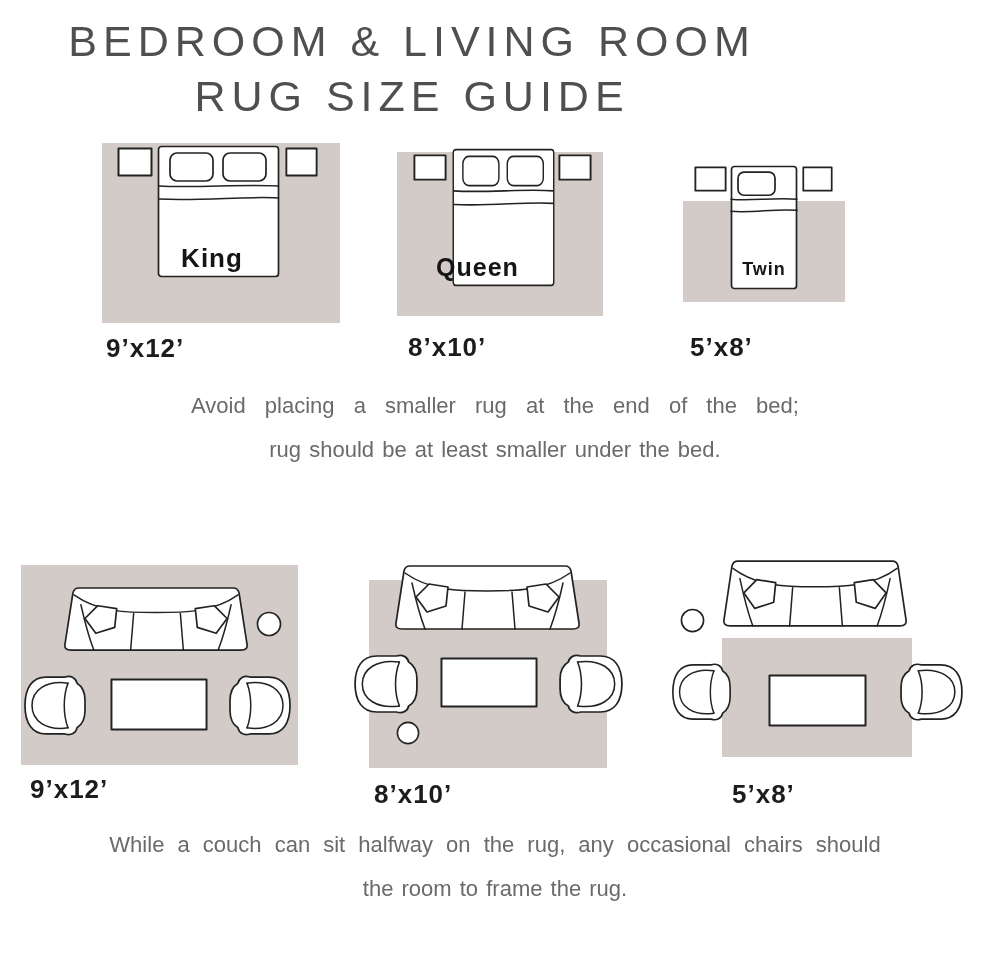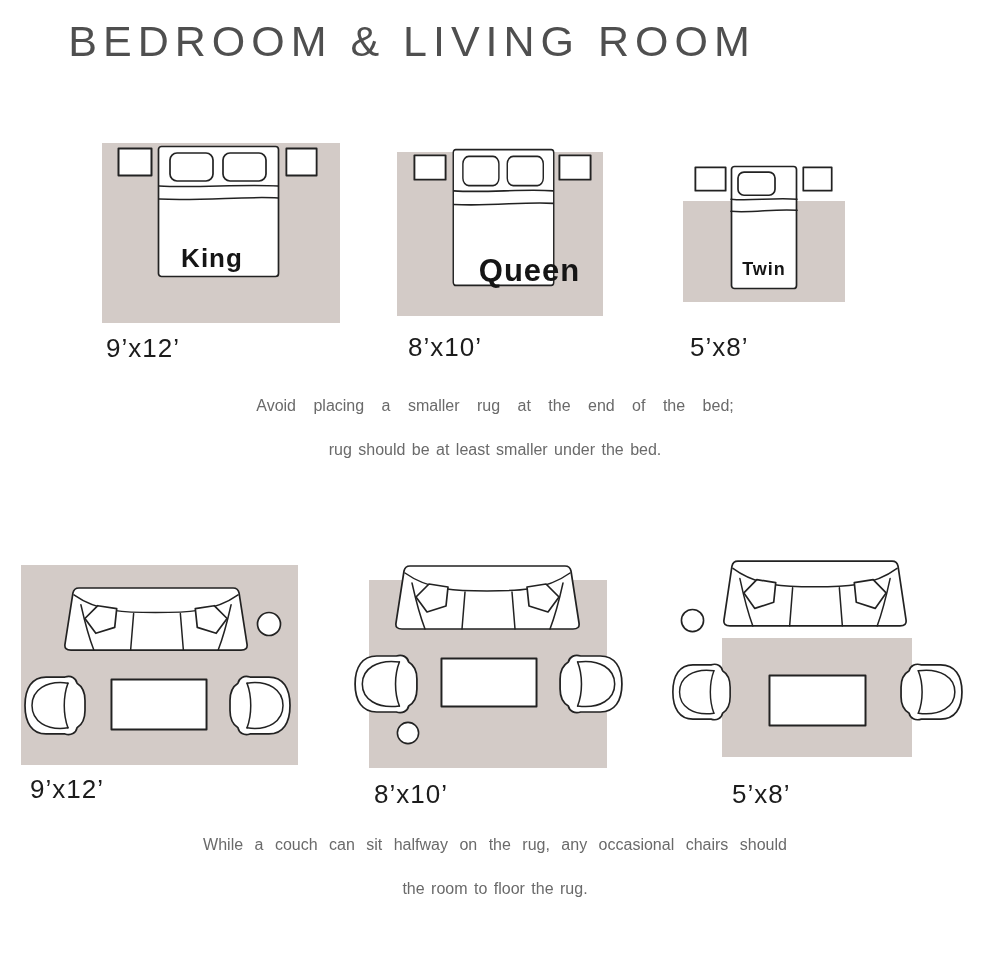--- a/index.html
+++ b/index.html
@@ -22,31 +22,31 @@
   .fw{fill:#ffffff;stroke:var(--outline,#222);stroke-width:1.7;stroke-linejoin:round;}
   .ln{fill:none;stroke:var(--outline,#222);stroke-width:1.5;stroke-linecap:round;}
   .thick{stroke-width:2;}
   .mirror{transform:scaleX(-1);}
   
   .bed-label{
     position:absolute;text-align:center;font-weight:bold;color:#151515;
     letter-spacing:1px;
   }
   .bl-king{left:157px;top:243px;width:110px;font-size:26px;}
-  .bl-queen{left:476px;top:253px;width:107px;font-size:31px;}
+  .bl-queen{left:424px;top:253px;width:107px;font-size:25px;}
   .bl-twin{left:728px;top:259px;width:72px;font-size:18px;}
   
   .size-label{
     position:absolute;color:var(--label_text,#1c1c1c);font-size:26px;
-    letter-spacing:1px;font-weight:400;text-align:center;
+    letter-spacing:1px;font-weight:700;text-align:center;
   }
   
   .note{
     position:absolute;left:0;width:990px;text-align:center;
-    color:var(--body_text,#6a6a6a);font-size:16px;line-height:44px;font-weight:300;
+    color:var(--body_text,#6a6a6a);font-size:22px;line-height:44px;font-weight:300;
   }
   .note-bedroom{top:384px;}
   .note-living{top:823px;}
   .ws-xl{word-spacing:13px;display:block;}
   .ws-l{word-spacing:7px;display:block;}
   .ws-s{word-spacing:2px;display:block;}
   .defs{position:absolute;width:0;height:0;overflow:hidden;}
 </style>
 </head>
 <body>
@@ -88,20 +88,21 @@
     <symbol id="sym-coffee-table" viewBox="0 0 100 53" preserveAspectRatio="none">
       <rect class="fw thick" x="1.5" y="1.5" width="97" height="50"></rect>
     </symbol>
     <symbol id="sym-round-table" viewBox="0 0 26 26">
       <circle class="fw" cx="13" cy="13" r="11.5"></circle>
     </symbol>
   </svg>
 
   <div class="title">
     <div>BEDROOM &amp; LIVING ROOM</div>
+    <div>RUG SIZE GUIDE</div>
   </div>
 
   <div class="room">
     <div class="rug" style="left:102px;top:143px;width:238px;height:180px;"></div>
     <svg class="icon" style="left:117px;top:147px;width:36px;height:30px;">
         <use href="#sym-nightstand"></use>
       </svg>
     <svg class="icon" style="left:285px;top:147px;width:33px;height:30px;">
         <use href="#sym-nightstand"></use>
       </svg>
@@ -202,16 +203,16 @@
         <use href="#sym-armchair"></use>
       </svg>
     <svg class="icon" style="left:768px;top:674px;width:99px;height:53px;">
         <use href="#sym-coffee-table"></use>
       </svg>
     <div class="size-label" style="left:732px;top:779px;">5’x8’</div>
   </div>
 
   <div class="note note-living">
     <span class="ws-l">While a couch can sit halfway on the rug, any occasional chairs should</span>
-    <span class="ws-s">the room to floor the rug.</span>
+    <span class="ws-s">the room to frame the rug.</span>
   </div>
 
 </div>
 
 </body></html>

